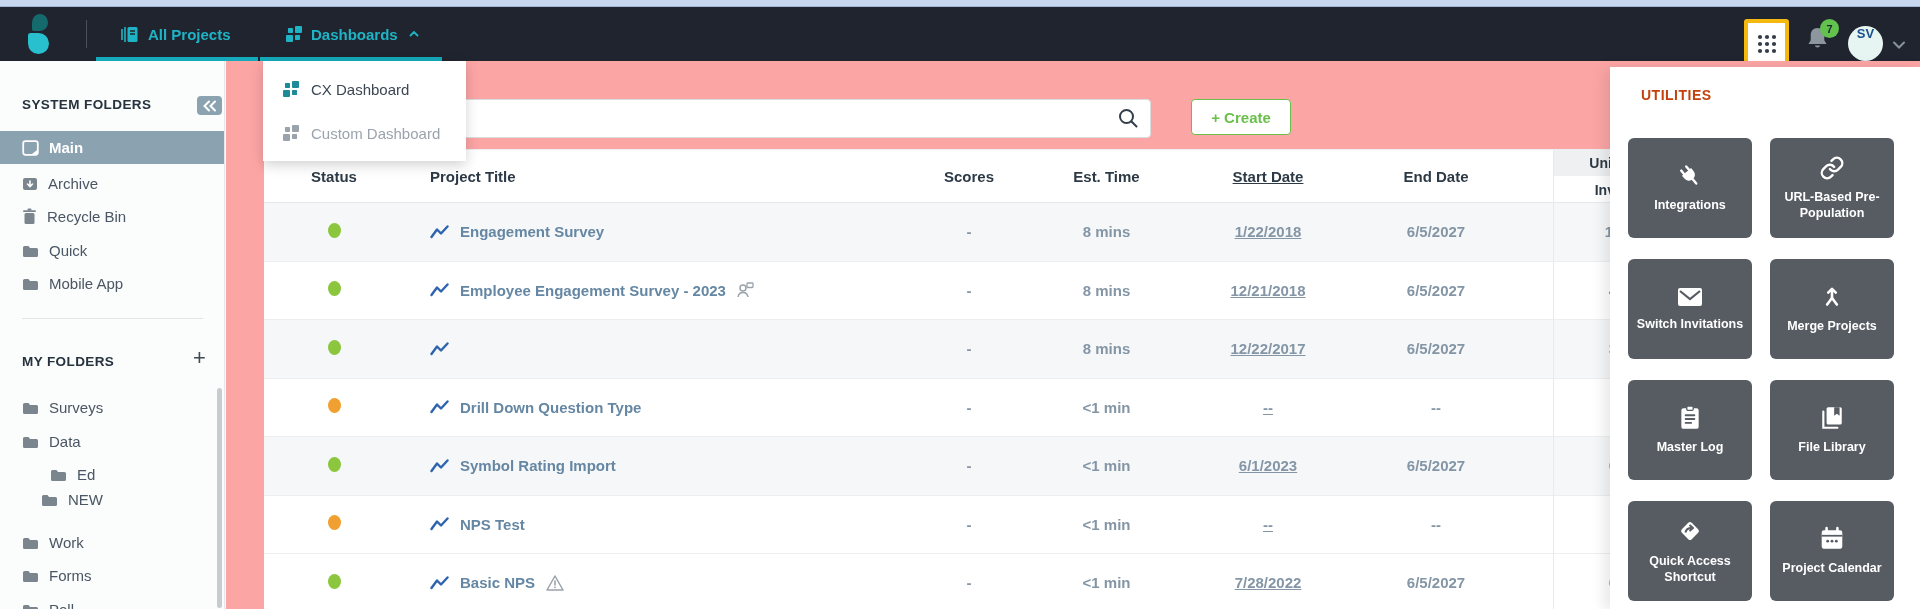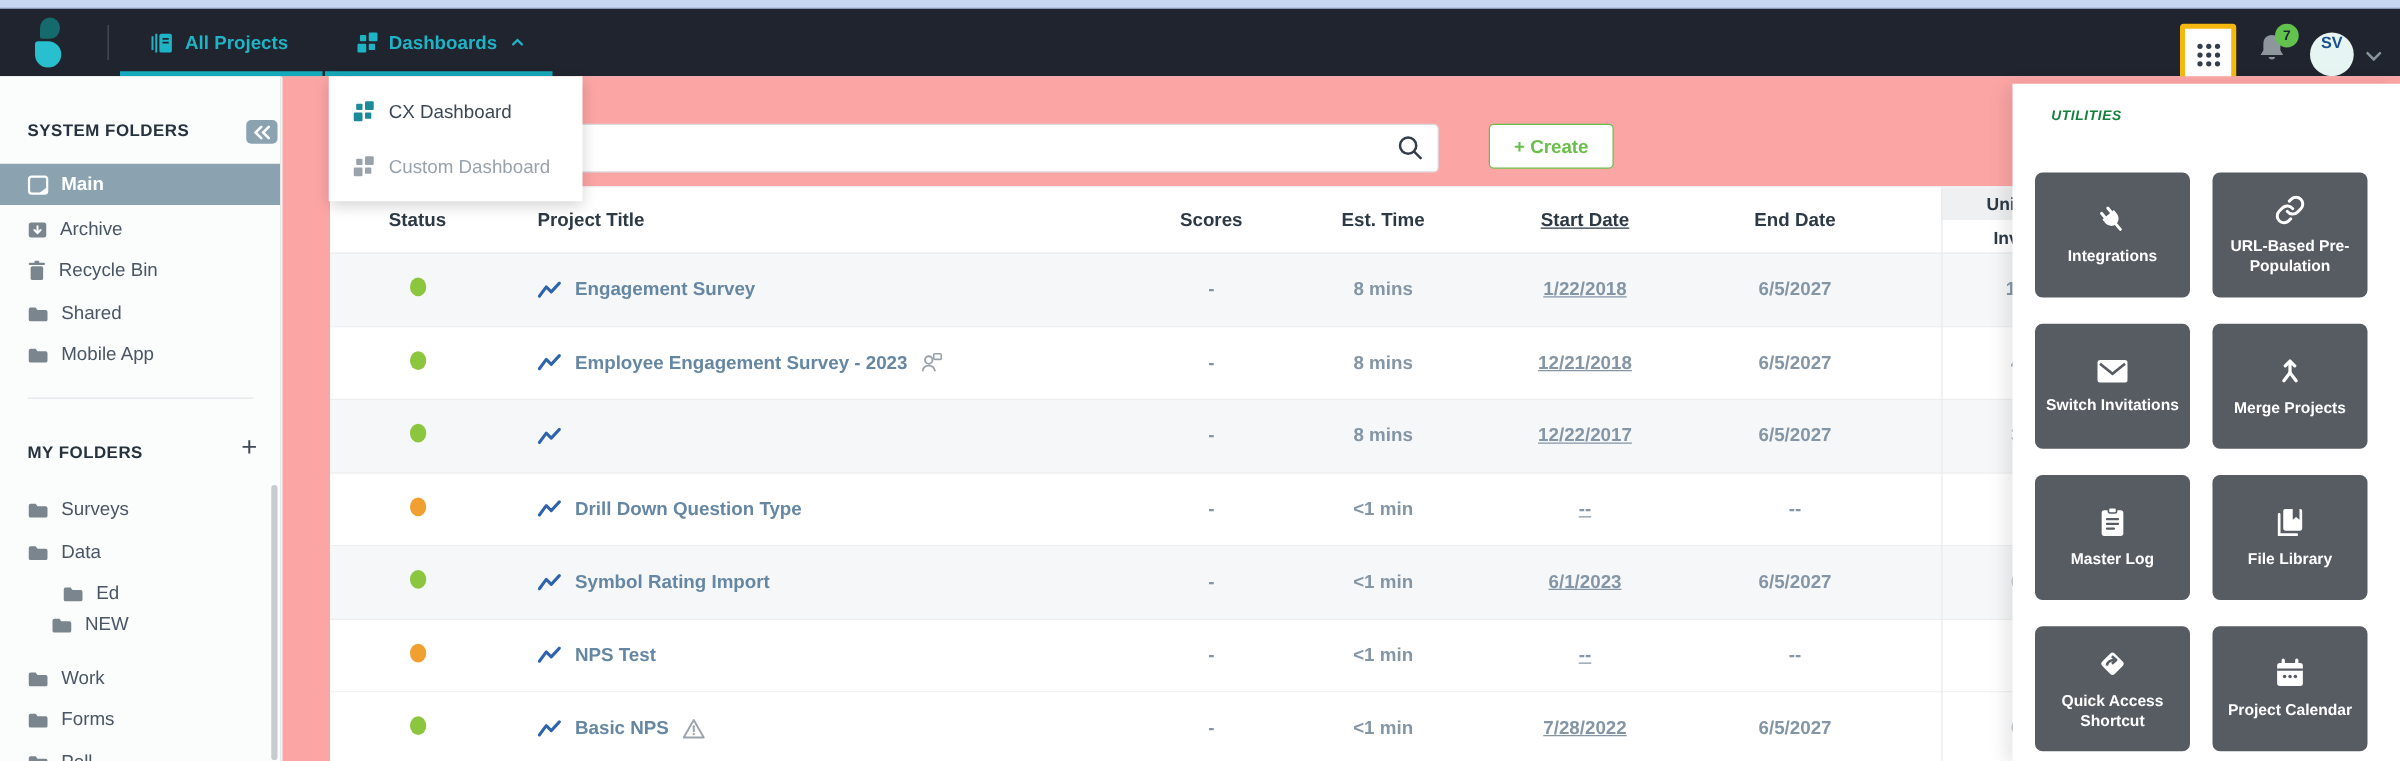--- a/index.html
+++ b/index.html
@@ -77,21 +77,21 @@
   .trow { display:flex; height:58.5px; align-items:center; font-size:15px; color:#8496a6; font-weight:bold; border-bottom:1px solid #eceeef; background:#fff; cursor:pointer; }
   .trow:nth-child(3), .trow:nth-child(5), .trow:nth-child(7) { background:#f6f7f8; }
   .dot { display:inline-block; width:13px; height:15px; border-radius:50%; }
   .dot[data-status="green"]{ background:#8cc63e; }
   .dot[data-status="orange"]{ background:#f0a030; }
   .title-link { color:#6587a3; font-weight:bold; white-space:nowrap; }
   .c2 .meta-ic { flex:none; }
 
   
   .util-panel { position:absolute; left:1610px; top:67px; width:310px; height:542px; background:#fff; box-shadow:-5px 2px 14px rgba(0,0,0,.10); z-index:50; }
-  .util-title { position:absolute; left:31px; top:20px; font-size:11px; font-weight:bold; letter-spacing:.5px; color:#15803d;font-style:italic; }
+  .util-title { position:absolute; left:31px; top:20px; font-size:14px; font-weight:bold; letter-spacing:.5px; color:#c2410c; }
   .tiles { position:absolute; left:18px; top:71px; display:grid; grid-template-columns:124px 124px; column-gap:18px; row-gap:21px; }
   .tile { height:100px; background:#575c63; border-radius:6px; color:#fff; display:flex; flex-direction:column; align-items:center; justify-content:center; gap:9px; padding:8px 6px; cursor:pointer; }
   .tile .tlabel { font-size:12.5px; font-weight:bold; text-align:center; line-height:1.25; }
 </style>
 </head>
 <body>
 
 <div class="stage">
 
   <div class="win-strip"></div>
@@ -209,21 +209,21 @@
         <rect x="2.5" y="5" width="10" height="11" rx="1.5" fill="#7b858e"></rect>
         <rect x="1" y="2.2" width="13" height="1.8" rx="0.9" fill="#7b858e"></rect>
         <rect x="5.5" y="0.5" width="4" height="2" rx="1" fill="#7b858e"></rect>
       </svg>
       <span>Recycle Bin</span>
     </div>
     <div class="side-item" style="top:173px;">
       <svg width="17" height="14" viewBox="0 0 17 14">
         <path d="M1 3.5A1.5 1.5 0 0 1 2.5 2h4l1.5 2h6.5A1.5 1.5 0 0 1 16 5.5v6A1.5 1.5 0 0 1 14.5 13h-12A1.5 1.5 0 0 1 1 11.5z" fill="#7b858e"></path>
       </svg>
-      <span>Shared</span>
+      <span>Quick</span>
     </div>
     <div class="side-item" style="top:206px;">
       <svg width="17" height="14" viewBox="0 0 17 14">
         <path d="M1 3.5A1.5 1.5 0 0 1 2.5 2h4l1.5 2h6.5A1.5 1.5 0 0 1 16 5.5v6A1.5 1.5 0 0 1 14.5 13h-12A1.5 1.5 0 0 1 1 11.5z" fill="#7b858e"></path>
       </svg>
       <span>Mobile App</span>
     </div>
 
     <div class="side-divider"></div>
 

